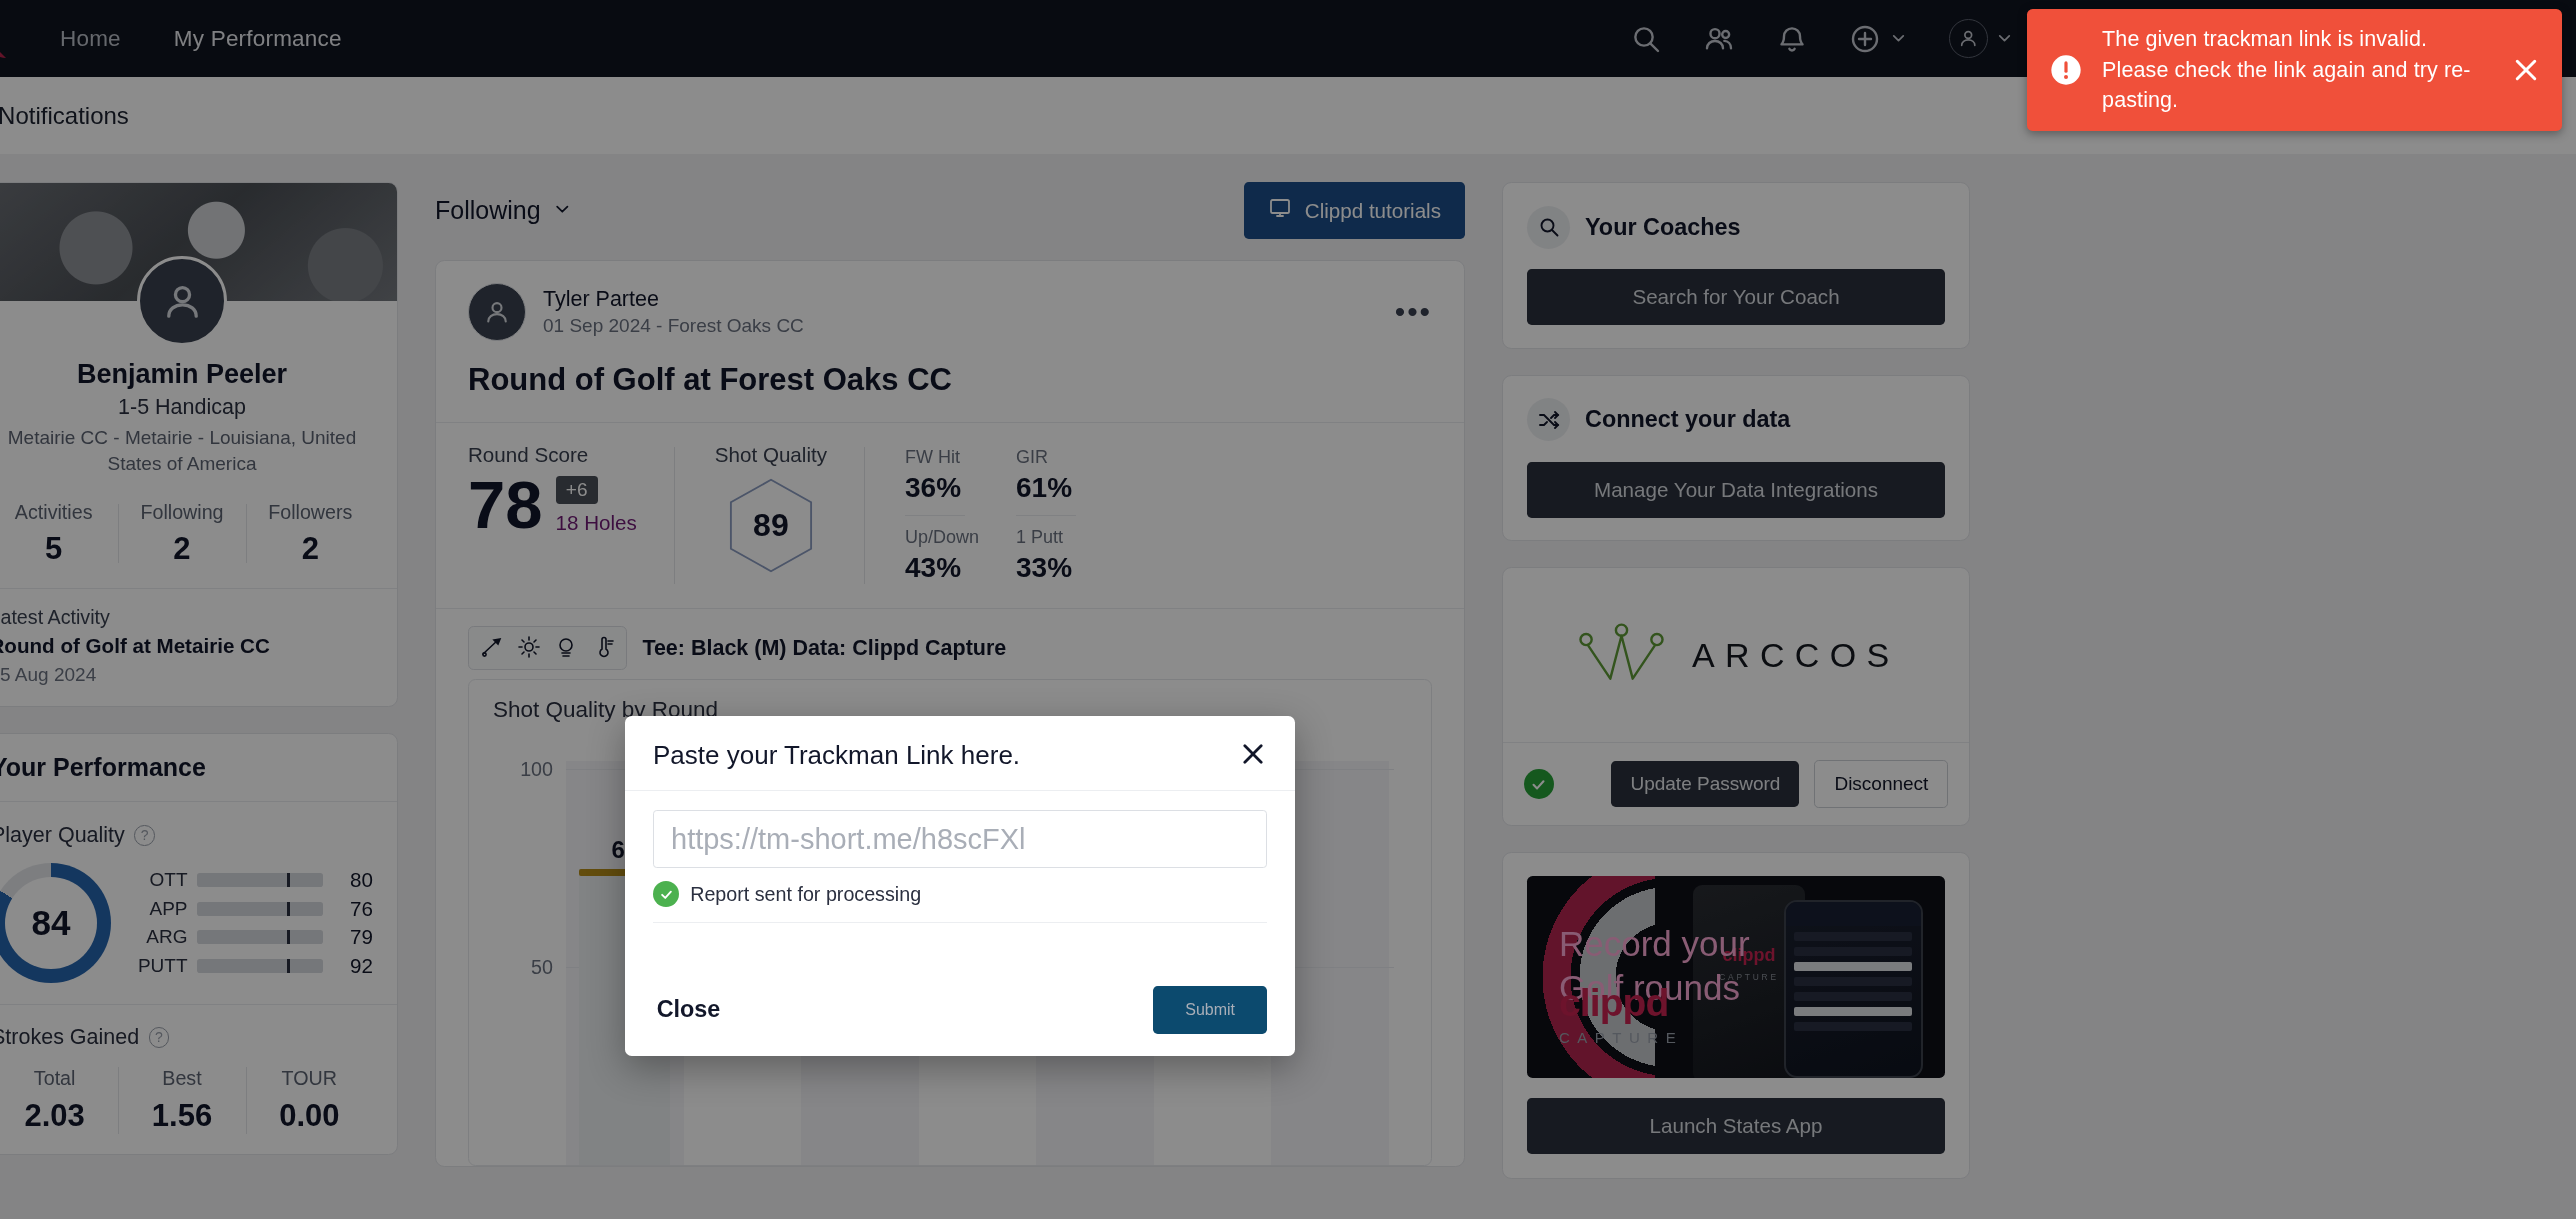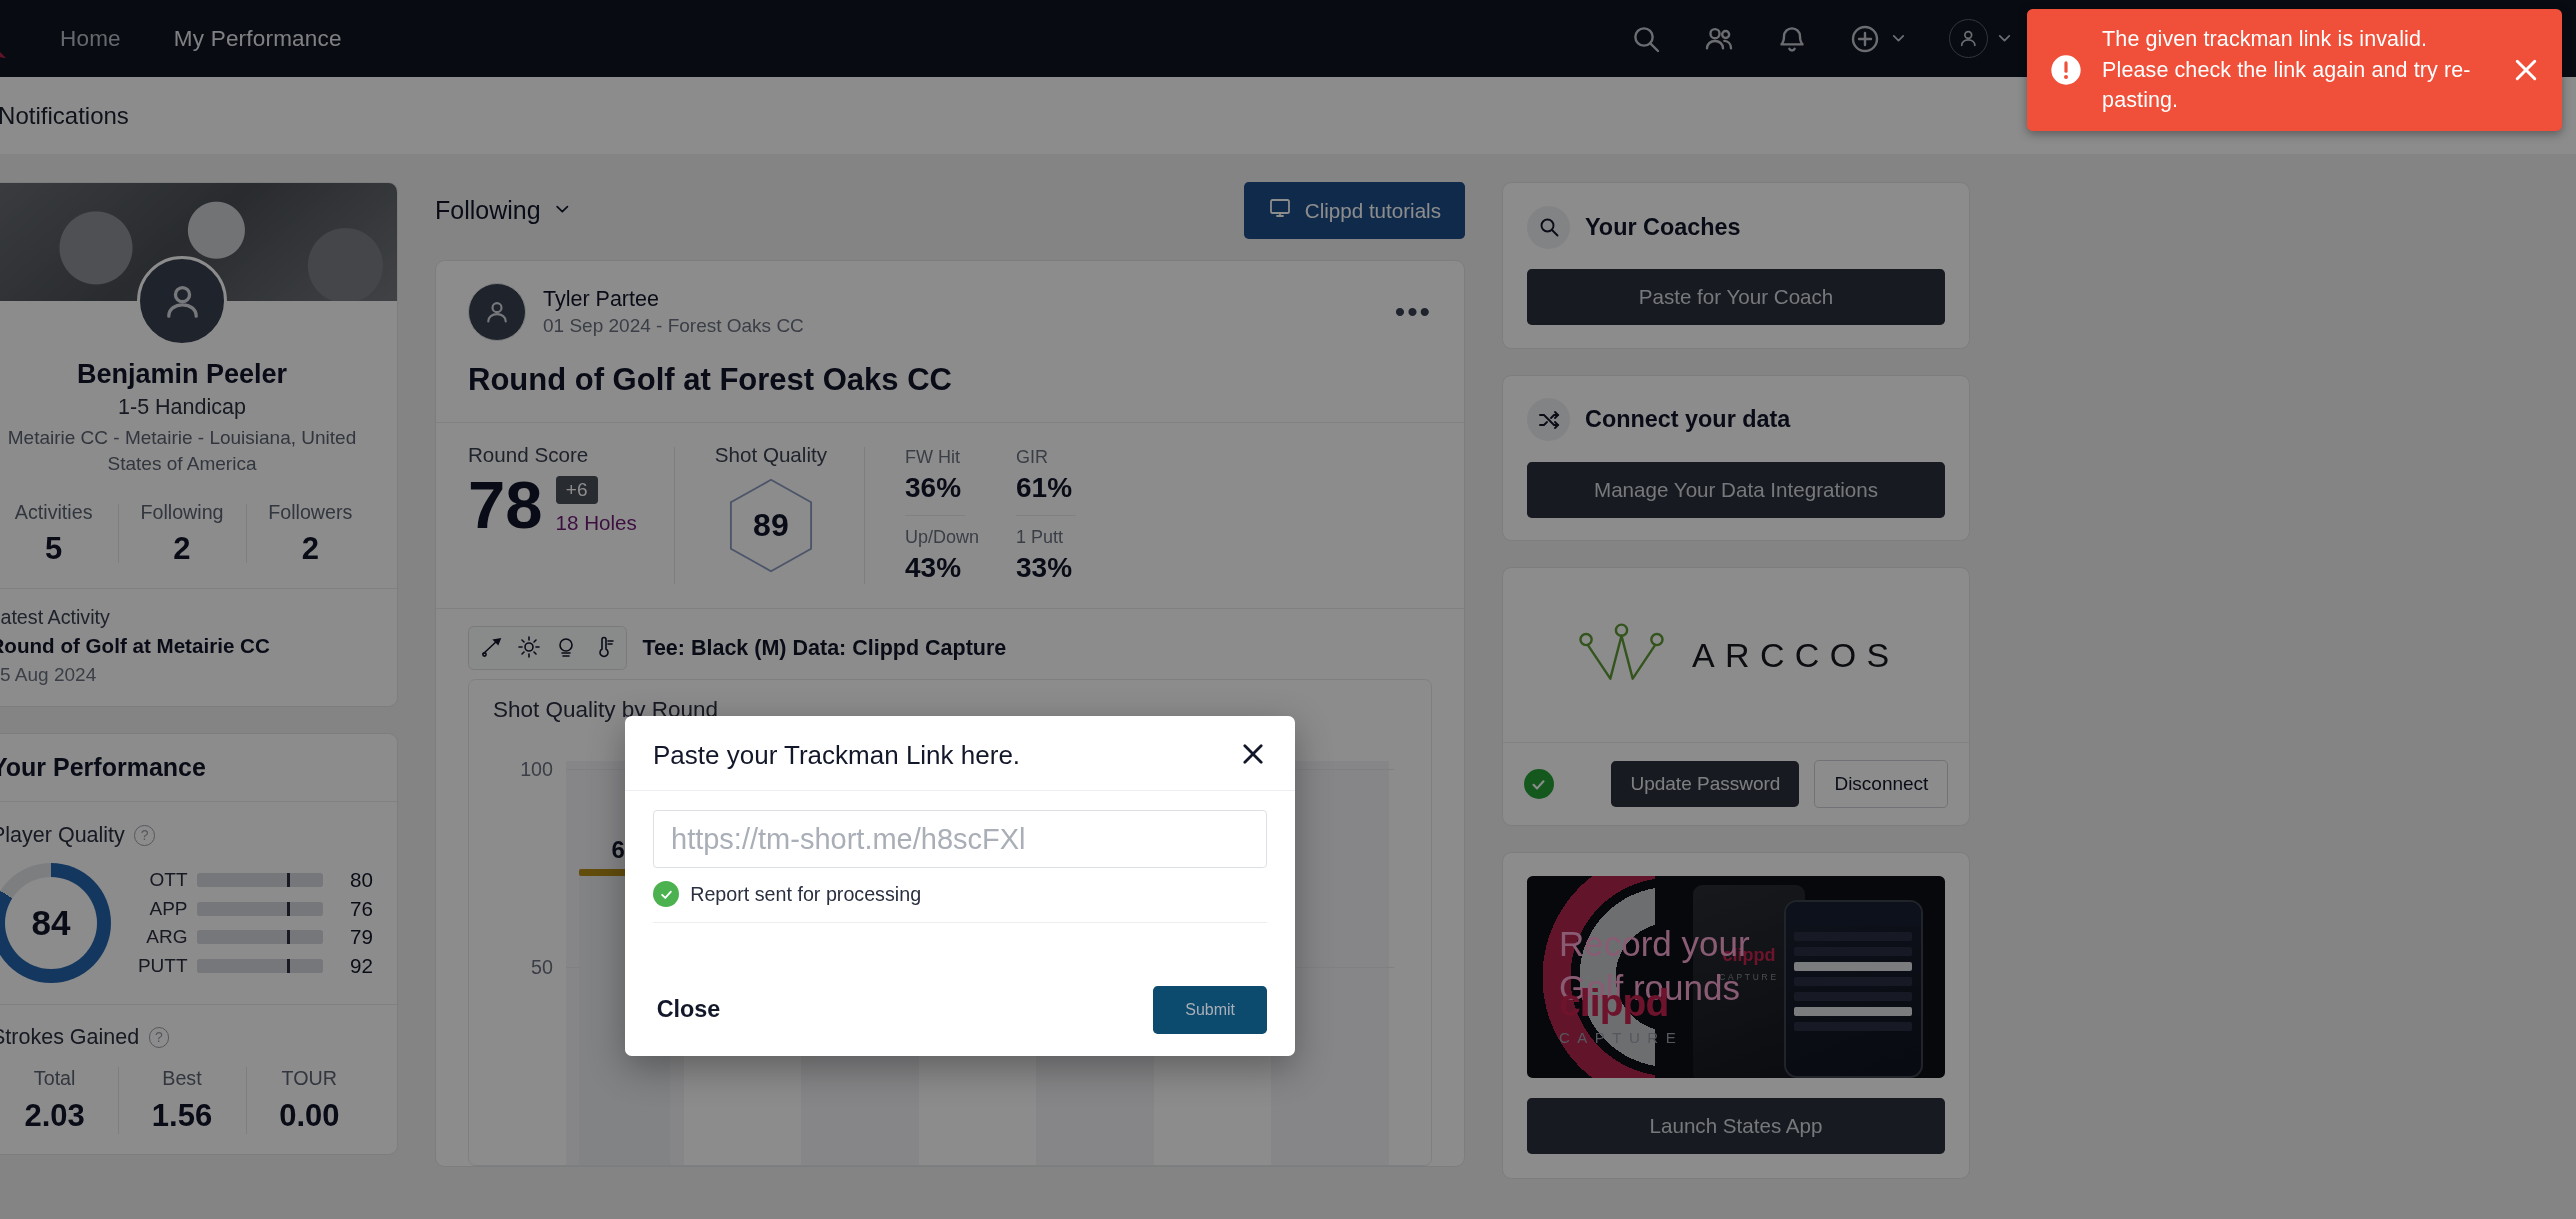--- a/index.html
+++ b/index.html
@@ -735,21 +735,21 @@
       <div class="card rc">
         <div class="rc-head">
           <span class="rc-ic">
             <svg viewBox="0 0 24 24" fill="none" stroke="#12172a" stroke-width="1.9">
                 <circle cx="10.5" cy="10.5" r="6"></circle>
                 <line x1="15" y1="15" x2="20.5" y2="20.5" stroke-linecap="round"></line>
               </svg>
           </span>
           <span class="rc-title">Your Coaches</span>
         </div>
-        <button class="rc-btn">Paste for Your Coach</button>
+        <button class="rc-btn">Search for Your Coach</button>
       </div>
 
       <div class="card rc">
         <div class="rc-head">
           <span class="rc-ic">
             <svg viewBox="0 0 24 24" fill="none" stroke="#12172a" stroke-width="1.9" stroke-linecap="round">
                 <path d="M3 7h4l10 10h4"></path>
                 <polyline points="18,20 21,17 18,14"></polyline>
                 <path d="M3 17h4l3-3"></path>
                 <path d="M14 10l3-3h4"></path>

